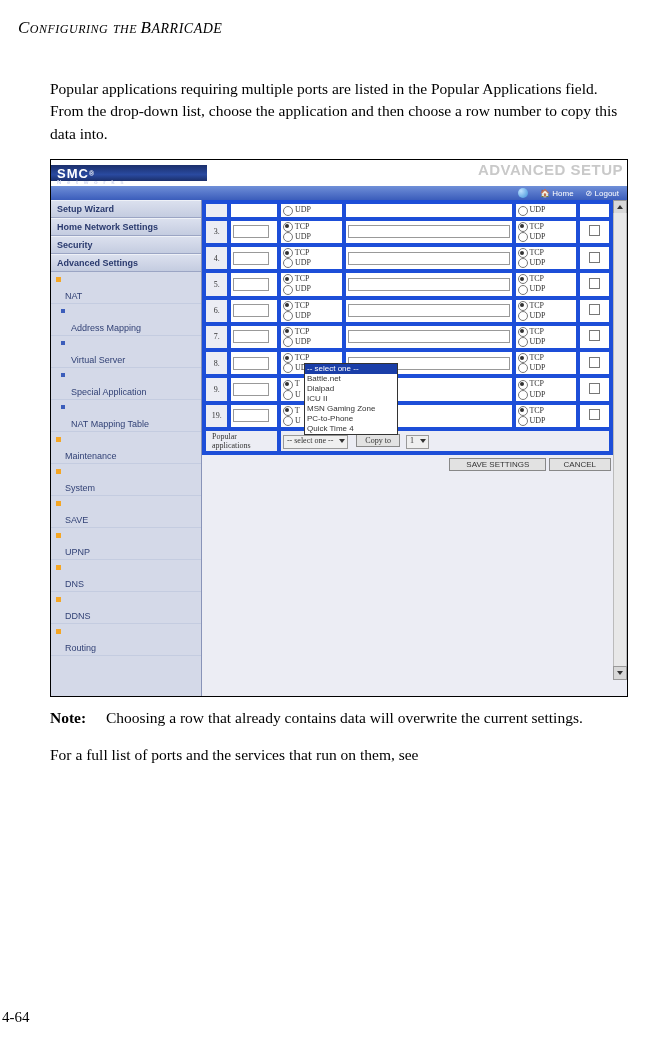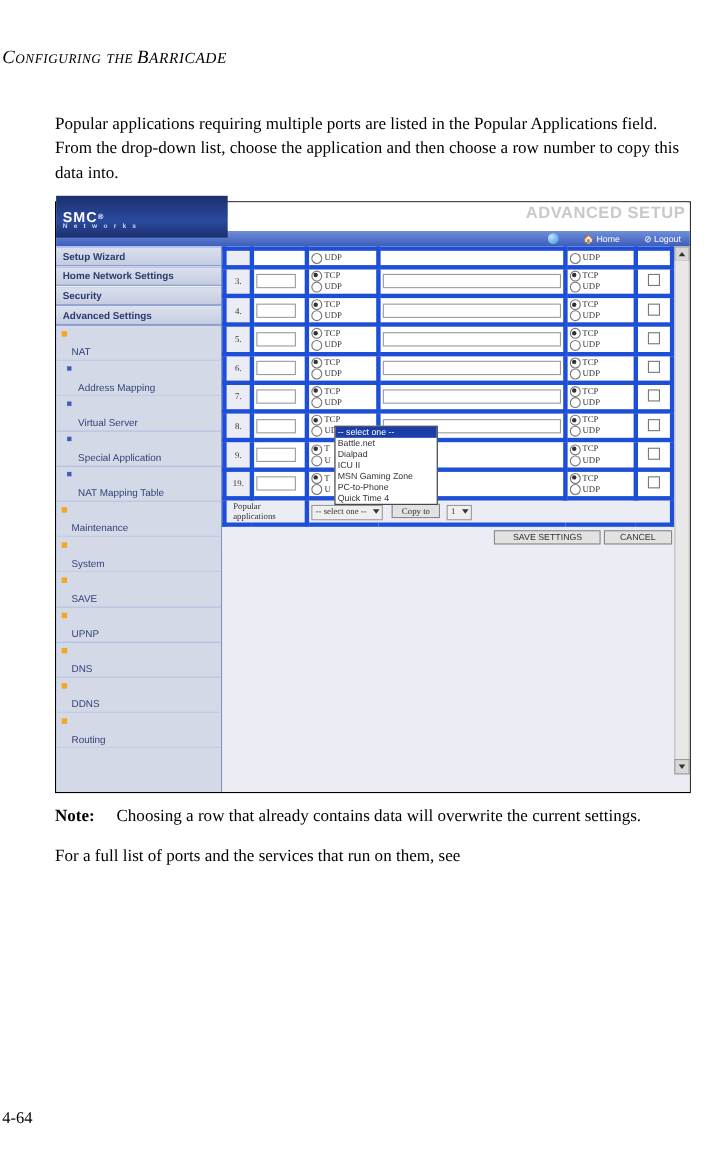--- a/index.html
+++ b/index.html
@@ -11,22 +11,21 @@
     color: #000;
     background: #fff;
     position: relative;
     box-sizing: border-box;
   }
   .page-header {
     font-style: italic;
     font-variant: small-caps;
     letter-spacing: 0.5px;
     font-size: 17px;
-    padding: 18px 0 0 2px;
-    margin-top: 24px;
+    padding: 18px 0 0 18px;
   }
   .body-text {
     padding: 40px 25px 0 50px;
     font-size: 15.5px;
     line-height: 1.45;
   }
   .body-text p { margin: 0 0 14px 0; }
   .screenshot {
     margin: 6px 0 0 50px;
     width: 576px;
@@ -38,21 +37,21 @@
   }
   .smc-bar {
     height: 26px;
     background: #fff;
     display: flex;
     align-items: center;
     position: relative;
   }
   .smc-logo {
     width: 150px;
-    height: 38px;
+    height: 16px;
     background: linear-gradient(#1b2f6b,#2a4aa0 60%,#1b2f6b);
     color:#fff;
     font-weight:bold;
     font-size:13px;
     display:flex;
     align-items:center;
     padding-left:6px;
     letter-spacing:1px;
     font-family: Arial, sans-serif;
   }
@@ -65,21 +64,21 @@
   }
   .blue-strip {
     height:14px;
     background: linear-gradient(#6f8fd8,#3b5dbb);
     display:flex;
     justify-content:flex-end;
     align-items:center;
     color:#fff;
     font-size:8px;
     padding-right:8px;
-    gap:22px;
+    gap:12px;
   }
   .blue-strip .globe {
     width:10px;height:10px;border-radius:50%;
     background: radial-gradient(circle at 30% 30%, #bfe2ff, #3b8fd8);
     display:inline-block;
   }
   .main-area { display:flex; }
   .sidebar {
     width:150px;
     background:#1d4ed8;

